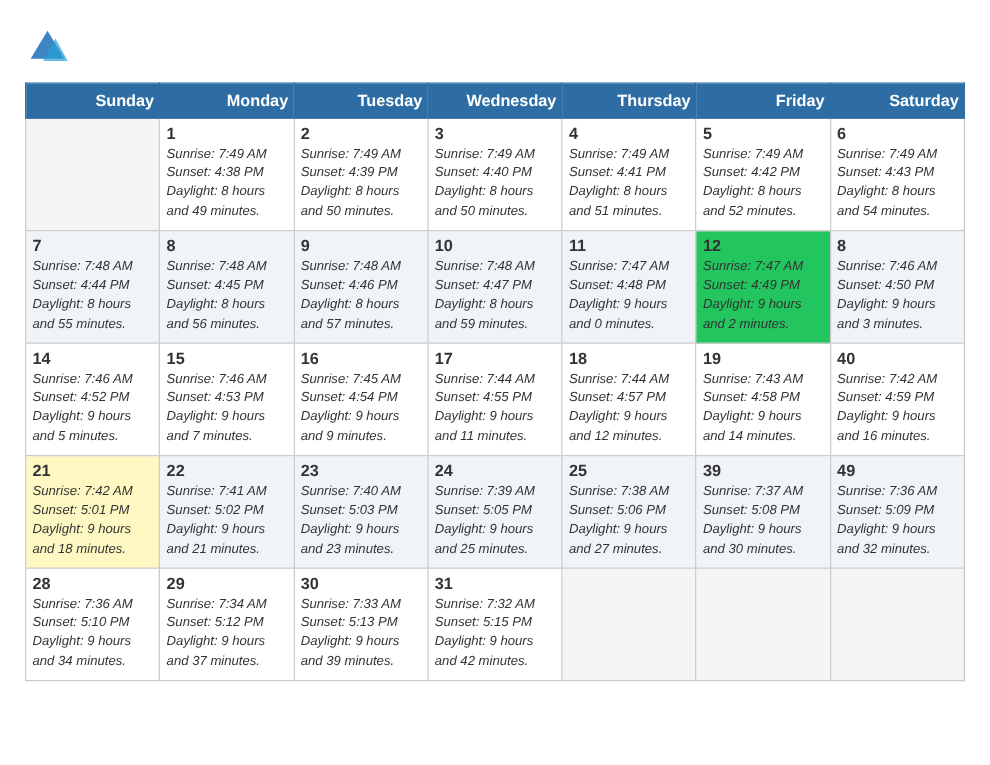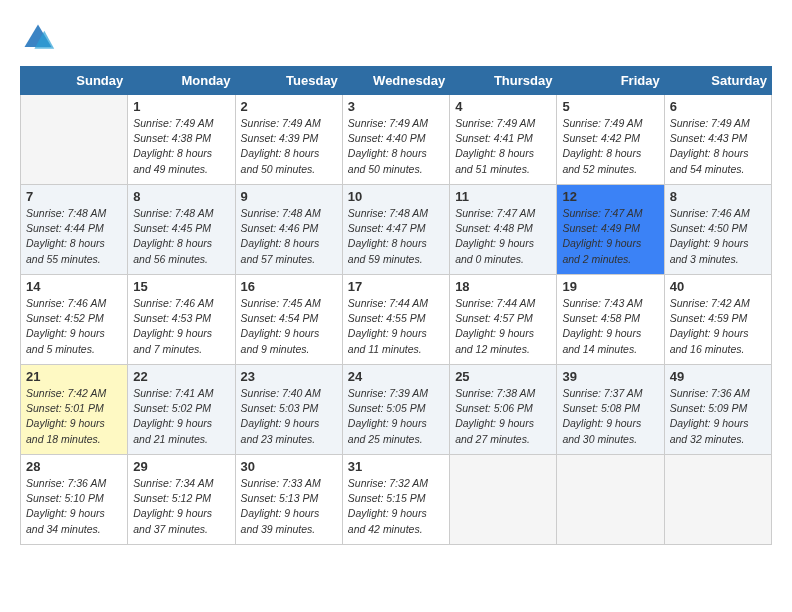--- a/index.html
+++ b/index.html
@@ -166,21 +166,21 @@
           <div class="day-info">Sunrise: 7:48 AM<br>Sunset: 4:46 PM<br>Daylight: 8 hours and 57 minutes.</div>
         </td>
         <td style="background: rgb(240, 244, 248);">
           <span class="day-number">10</span>
           <div class="day-info">Sunrise: 7:48 AM<br>Sunset: 4:47 PM<br>Daylight: 8 hours and 59 minutes.</div>
         </td>
         <td style="background: rgb(240, 244, 248);">
           <span class="day-number">11</span>
           <div class="day-info">Sunrise: 7:47 AM<br>Sunset: 4:48 PM<br>Daylight: 9 hours and 0 minutes.</div>
         </td>
-        <td style="background: #3b82f6; margin-left: 34px;">
+        <td style="background: #22c55e; margin-left: 34px;">
           <span class="day-number">12</span>
           <div class="day-info">Sunrise: 7:47 AM<br>Sunset: 4:49 PM<br>Daylight: 9 hours and 2 minutes.</div>
         </td>
         <td style="background: rgb(240, 244, 248);">
           <span class="day-number">8</span>
           <div class="day-info">Sunrise: 7:46 AM<br>Sunset: 4:50 PM<br>Daylight: 9 hours and 3 minutes.</div>
         </td>
       </tr>
       <tr>
         <td>

